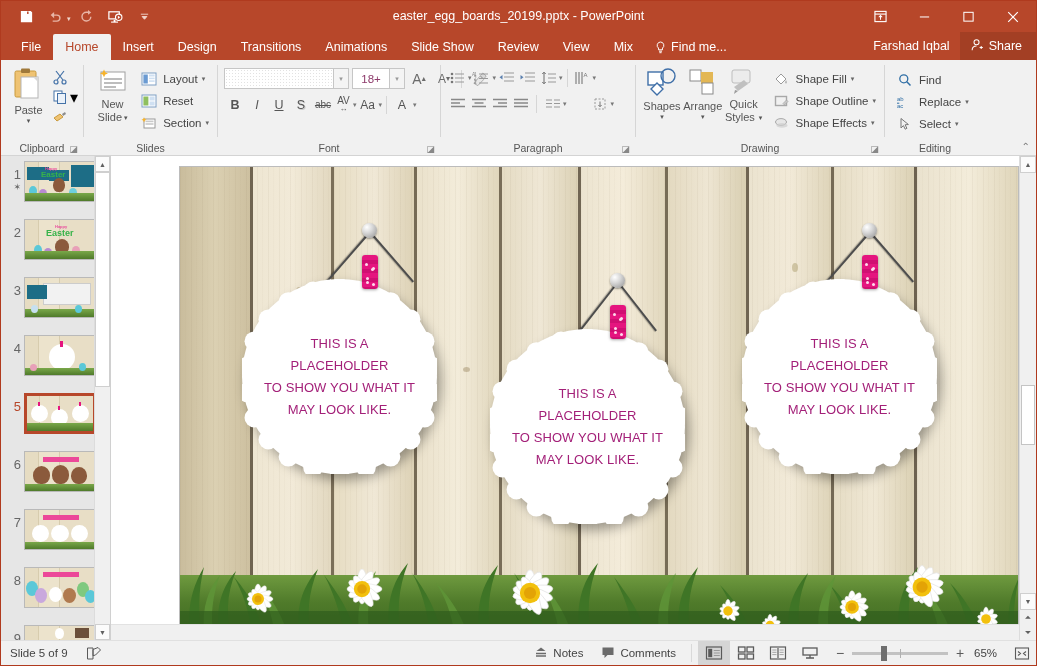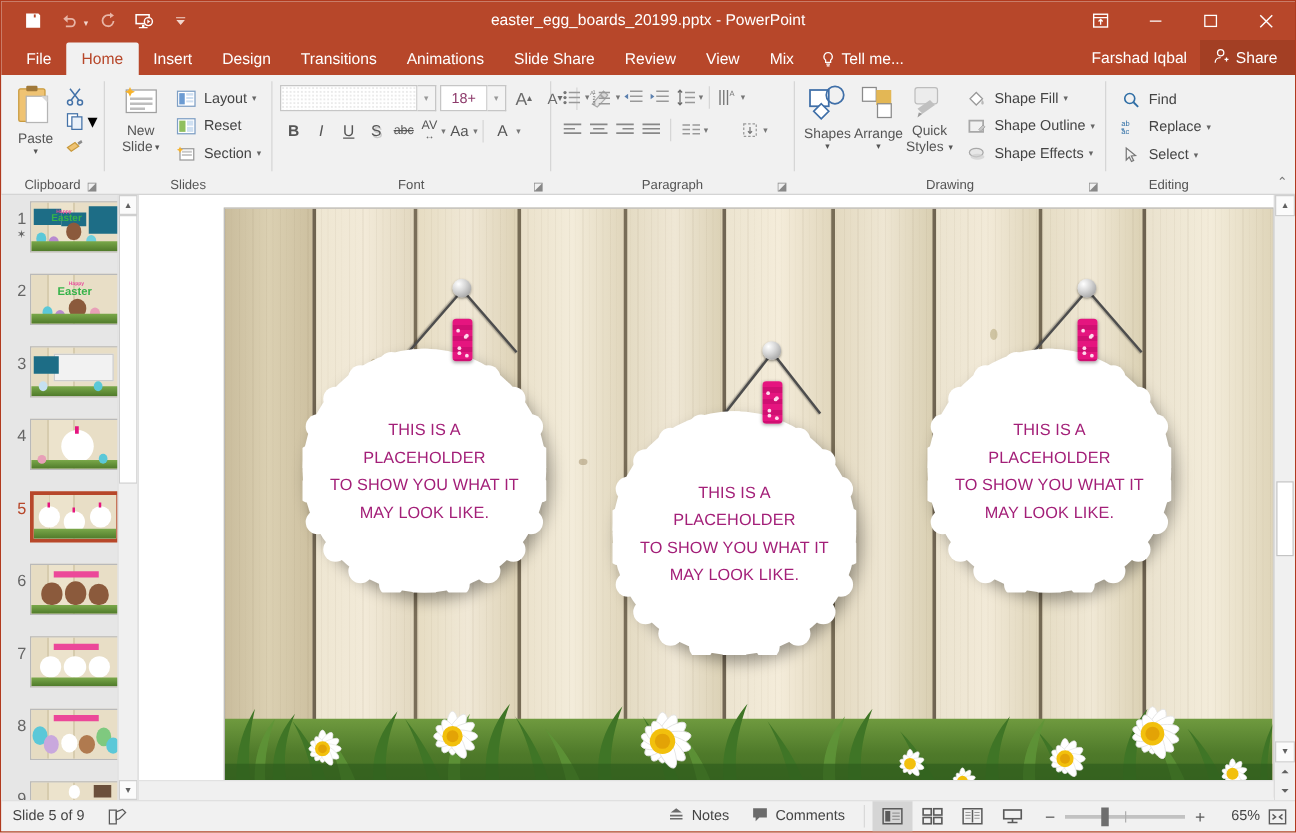--- a/index.html
+++ b/index.html
@@ -207,21 +207,21 @@
     border-top: 1px solid #e0e0e0;
   }
   .sb-item { display: flex; align-items: center; gap: 5px; padding: 0 9px; height: 25px; }
   .sb-right { margin-left: auto; display: flex; align-items: center; height: 25px; }
   .viewbtn { width: 32px; height: 25px; display: flex; align-items: center; justify-content: center; color:#5a5a5a;}
   .viewbtn.active { background: #d5d5d5; }
   .zoomslider { display: flex; align-items: center; gap: 6px; padding: 0 8px; }
   .zs-track { width: 96px; height: 3px; background: #c2c2c2; position: relative; }
   .zs-tick { position:absolute; left:50%; top:-3px; width:1px;height:9px;background:#b0b0b0;}
   .zs-thumb { position: absolute; left: 30%; top: -6px; width: 6px; height: 15px; background: #6e6e6e; }
-  .zoom-pct { width: 34px; text-align: right; }
+  .zoom-pct { width: 34px; text-align: left; }
   .fitslide { width:28px;height:25px;display:flex;align-items:center;justify-content:center;}
   .sb-plusminus { font-size: 14px; color: #5a5a5a; width:12px; text-align:center;}
 </style>
 </head>
 <body>
 
 <div id="app">
 
   <div class="titlebar">
     <div class="qat">
@@ -286,32 +286,32 @@
     </div>
   </div>
 
   <div class="tabstrip">
     <div class="tab">File</div>
     <div class="tab active">Home</div>
     <div class="tab">Insert</div>
     <div class="tab">Design</div>
     <div class="tab">Transitions</div>
     <div class="tab">Animations</div>
-    <div class="tab">Slide Share</div>
+    <div class="tab">Slide Show</div>
     <div class="tab">Review</div>
     <div class="tab">View</div>
     <div class="tab">Mix</div>
     <div class="tab-tellme">
       <span class="tellme-bulb">
         <svg width="11" height="13" viewBox="0 0 11 13">
             <path d="M5.5 1a3.4 3.4 0 0 0-2 6.1V8.8h4V7.1A3.4 3.4 0 0 0 5.5 1z" fill="none" stroke="#fff" stroke-width="1"></path>
             <path d="M4 10.2h3M4.4 11.7h2.2" stroke="#fff" stroke-width="1"></path>
           </svg>
       </span>
-      <span>Tell me...</span>
+      <span>Find me...</span>
     </div>
     <div class="tabstrip-right">
       <div class="user-name">Farshad Iqbal</div>
       <div class="share-btn">
         <span>
           <svg width="14" height="14" viewBox="0 0 15 15">
               <circle cx="7" cy="4.5" r="2.7" fill="none" stroke="#fff" stroke-width="1.1"></circle>
               <path d="M2.3 13c0-2.6 2.1-4.4 4.7-4.4" fill="none" stroke="#fff" stroke-width="1.1"></path>
               <path d="M10.3 10.2h3.4M12 8.5v3.4" stroke="#fff" stroke-width="1.1"></path>
             </svg>

